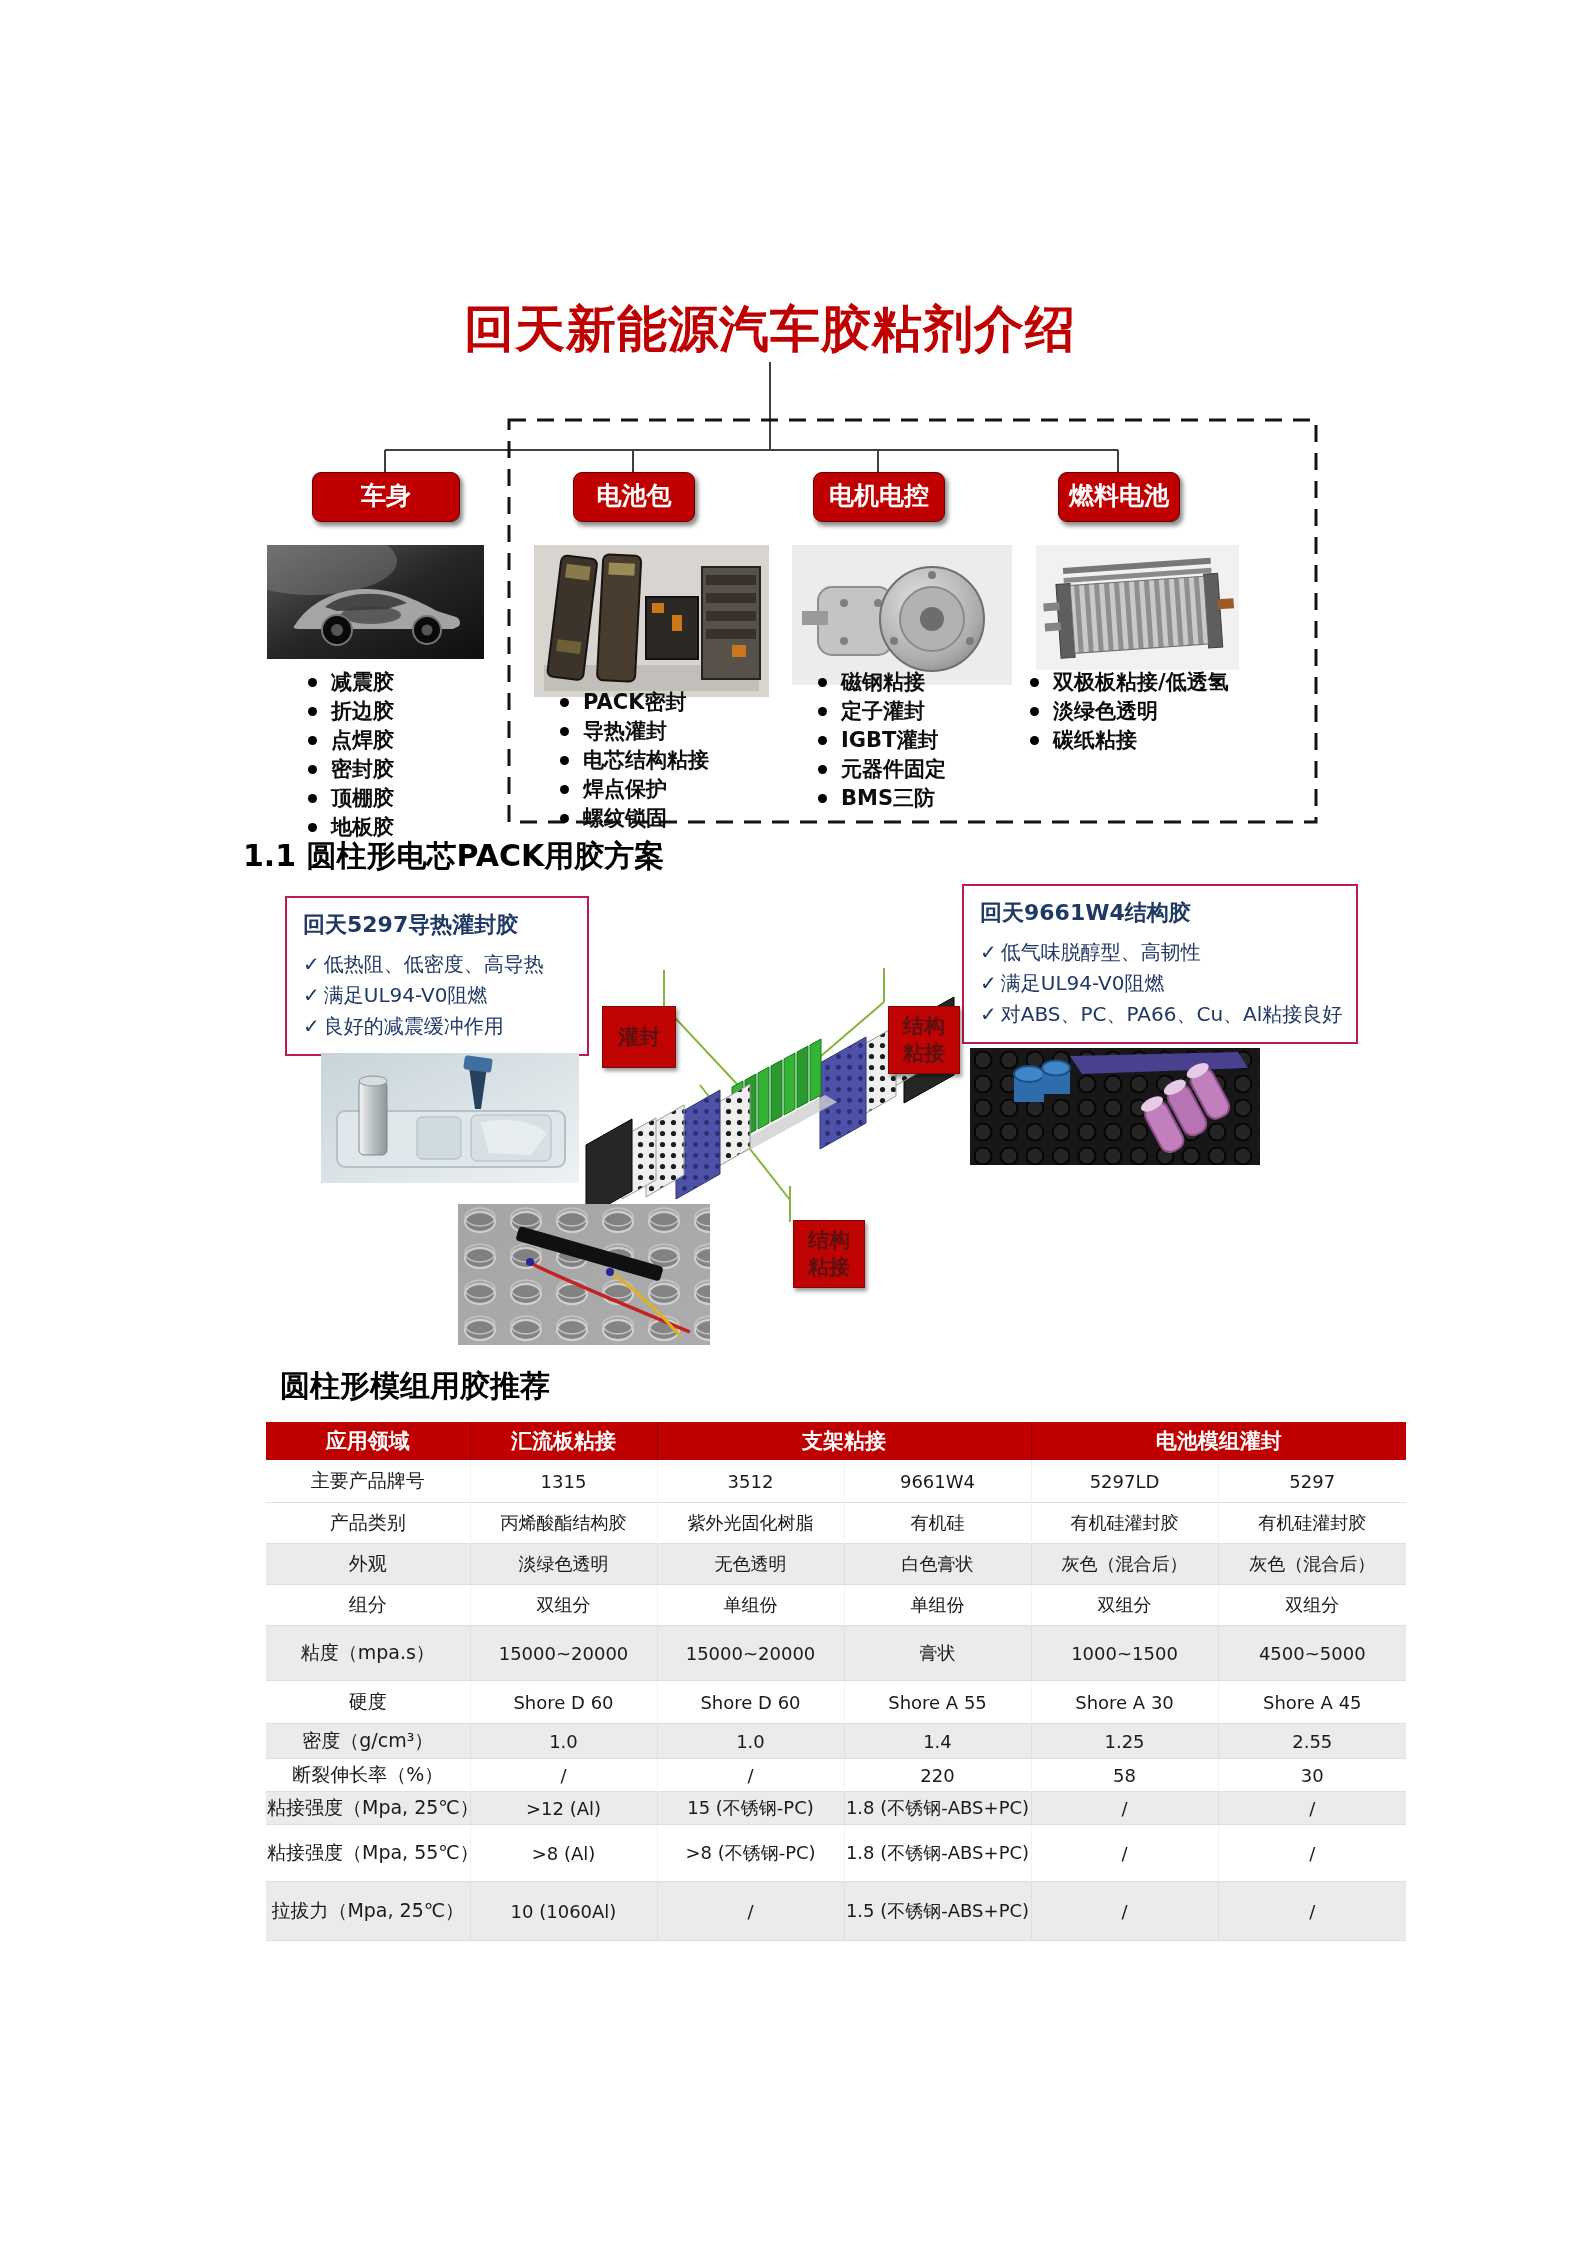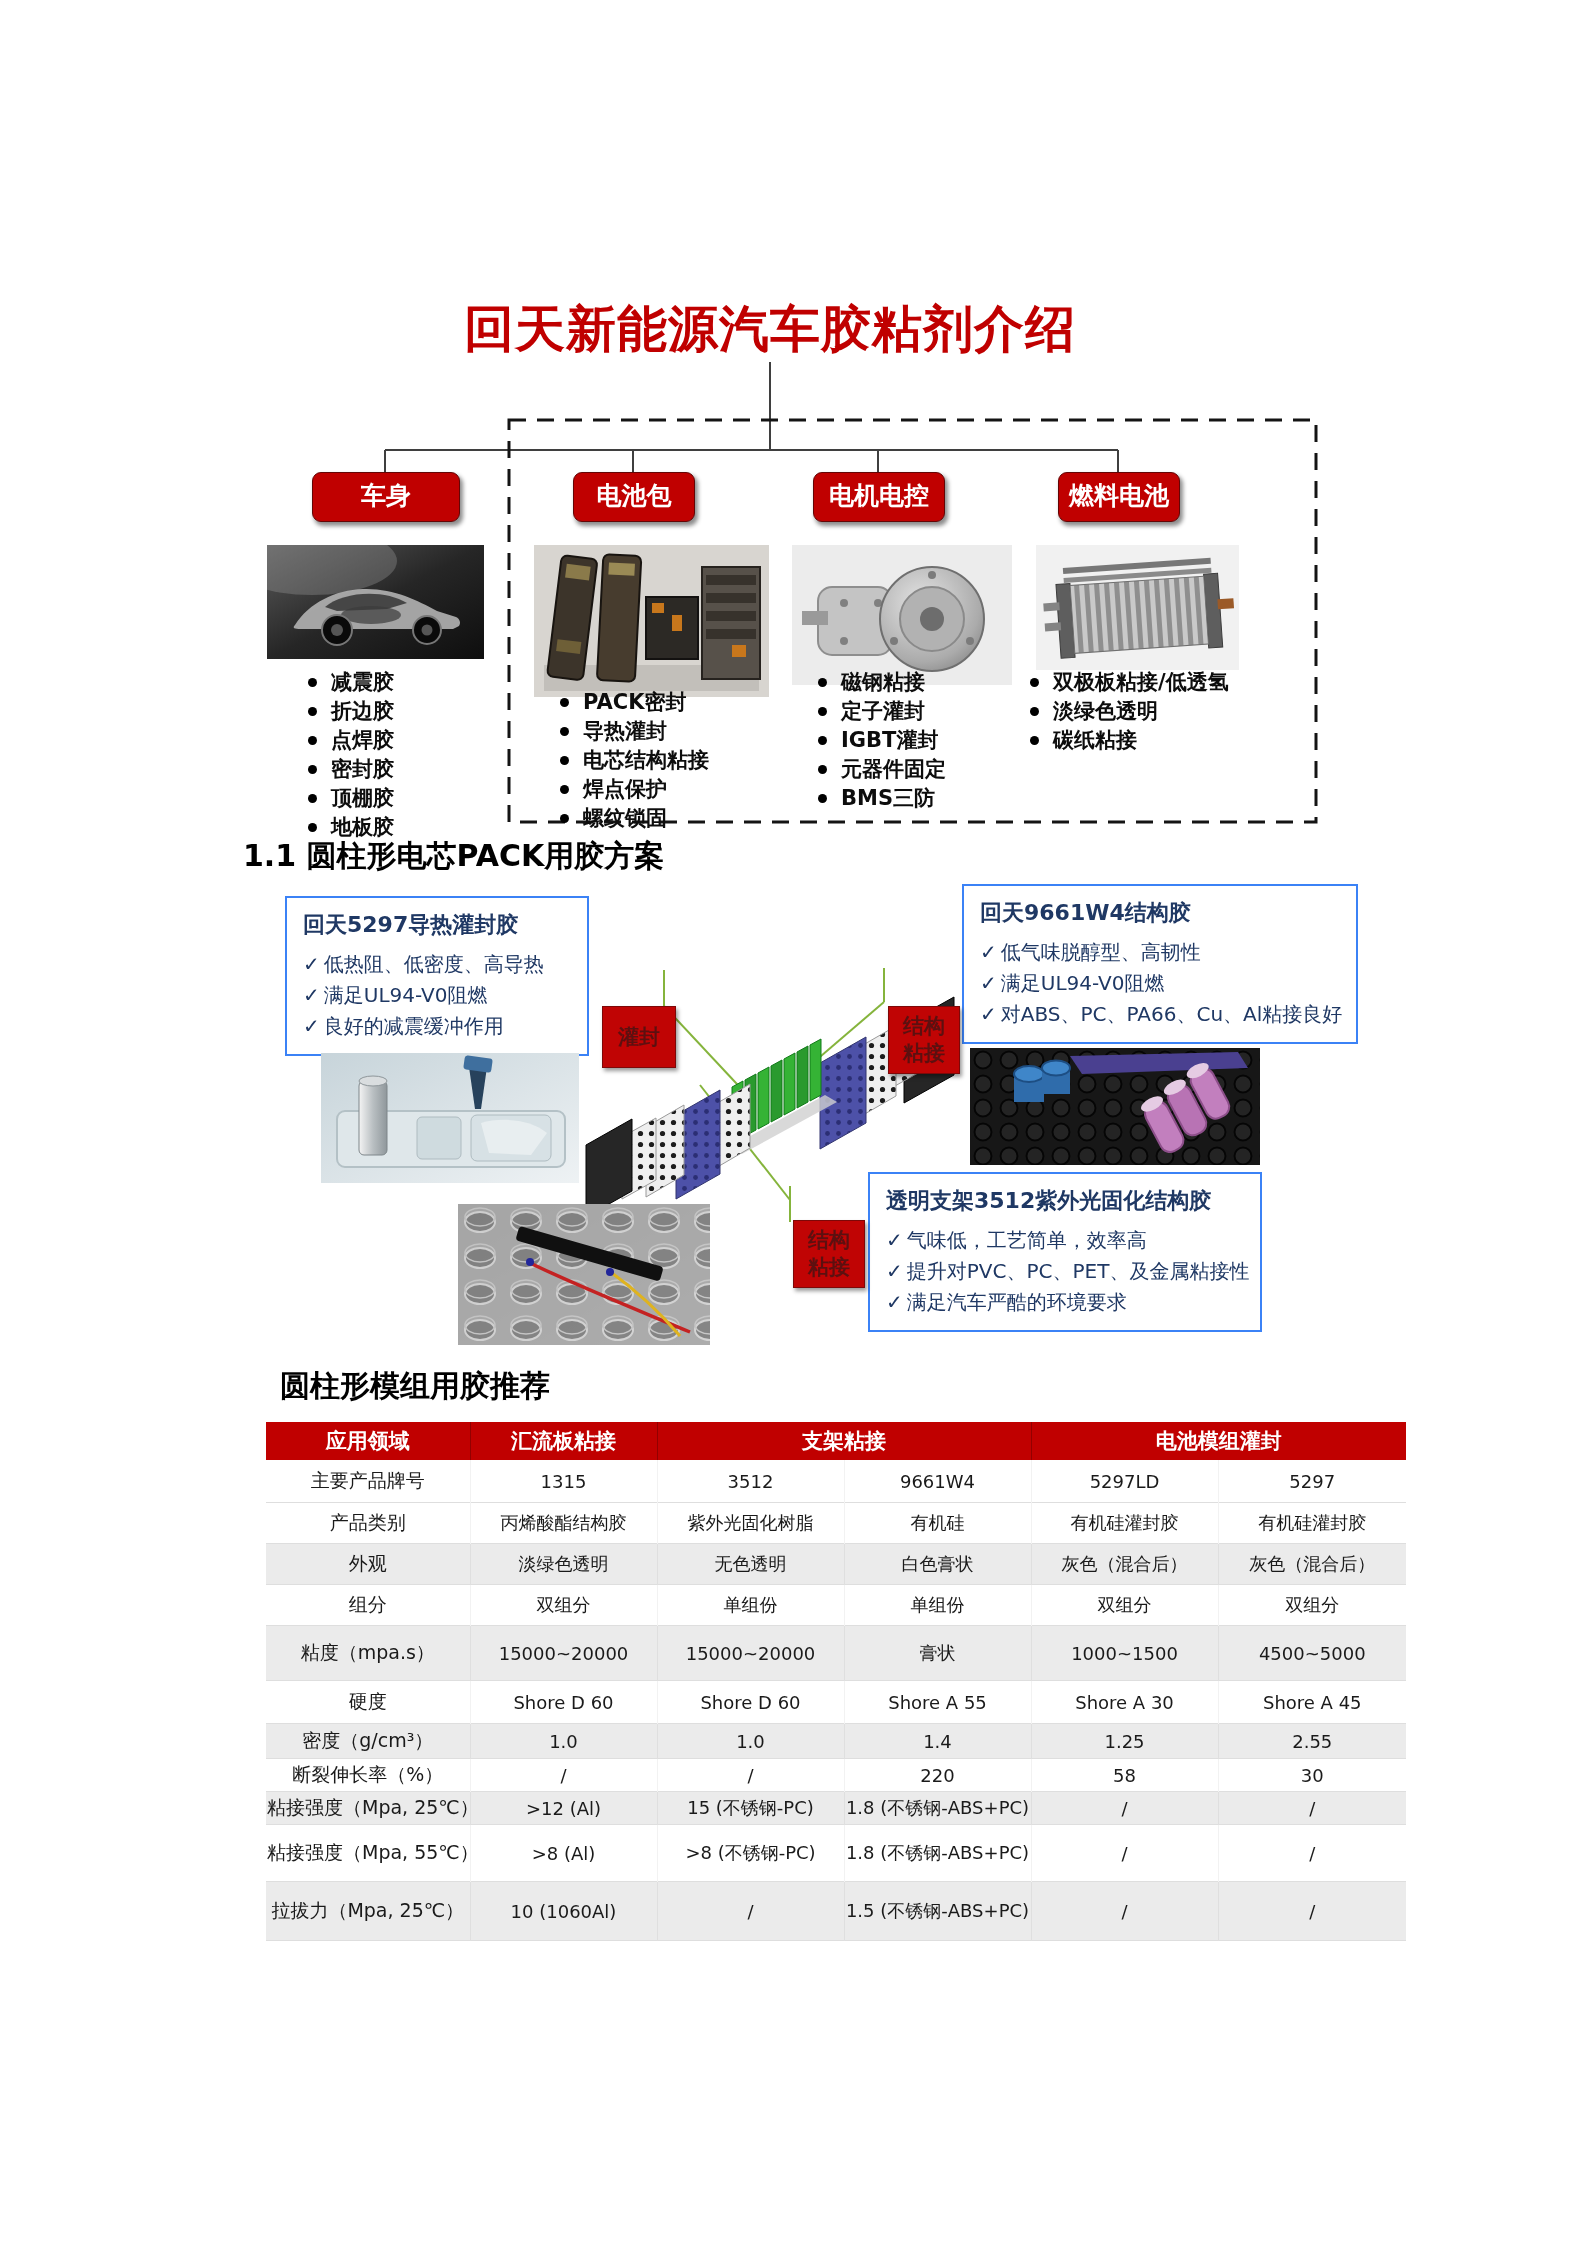--- a/index.html
+++ b/index.html
@@ -19,21 +19,21 @@
   
   .blist{list-style:none;margin:0;padding:0;font-size:21px;font-weight:600;color:#0d0d0d;}
   .blist li{display:flex;align-items:flex-start;line-height:28px;margin-bottom:1px;}
   .blist .dot{flex:0 0 9px;width:9px;height:9px;border-radius:50%;background:#000;
     margin:10px 14px 0 0;}
 
   
   .h-section{font-size:30px;font-weight:bold;color:#000;white-space:nowrap;}
 
   
-  .callout{background:#fff;border:2px solid #3b82f6;padding:10px 16px 12px 16px;color:#1F3864;}
+  .callout{background:#fff;border:2px solid #be185d;padding:10px 16px 12px 16px;color:#1F3864;}
   .callout .co-title{font-size:22px;font-weight:bold;margin:2px 0 9px 0;white-space:nowrap;}
   .callout .co-pt{font-size:20px;line-height:31px;font-weight:500;white-space:nowrap;}
   .callout .chk{margin-right:4px;font-weight:bold;}
 
   
   .chip{background:#C00404;color:#5C1010;font-weight:bold;font-size:21px;line-height:27px;
     text-align:center;display:flex;align-items:center;justify-content:center;
     border:1px solid #7d0808;box-shadow:2px 3px 4px rgba(0,0,0,.4);margin-top:40px;}
 
   
@@ -297,29 +297,20 @@
   <div class="abs callout" style="left:962px;top:884px;width:360px;">
     <div class="co-title">回天9661W4结构胶</div>
     <div>
 
     <div class="co-pt"><span class="chk">✓</span><span>低气味脱醇型、高韧性</span></div>
         <div class="co-pt"><span class="chk">✓</span><span>满足UL94-V0阻燃</span></div>
         <div class="co-pt"><span class="chk">✓</span><span>对ABS、PC、PA66、Cu、Al粘接良好</span></div>
       </div>
   </div>
 
-  <div class="abs callout" style="left:868px;top:1172px;width:358px;">
-    <div class="co-title">透明支架3512紫外光固化结构胶</div>
-    <div>
-
-    <div class="co-pt"><span class="chk">✓</span><span>气味低，工艺简单，效率高</span></div>
-        <div class="co-pt"><span class="chk">✓</span><span>提升对PVC、PC、PET、及金属粘接性</span></div>
-        <div class="co-pt"><span class="chk">✓</span><span>满足汽车严酷的环境要求</span></div>
-      </div>
-  </div>
 
   <div class="abs" style="left:580px;top:985px;">
     <svg width="400" height="235" viewBox="0 0 400 235">
       <defs>
         <pattern id="pgrid" width="11" height="11" patternUnits="userSpaceOnUse">
           <rect width="11" height="11" fill="#efefef"></rect>
           <circle cx="5.5" cy="5.5" r="2.6" fill="#1c1c1c"></circle>
         </pattern>
         <pattern id="ppurple" width="11" height="11" patternUnits="userSpaceOnUse">
           <rect width="11" height="11" fill="#4d51a8"></rect>

